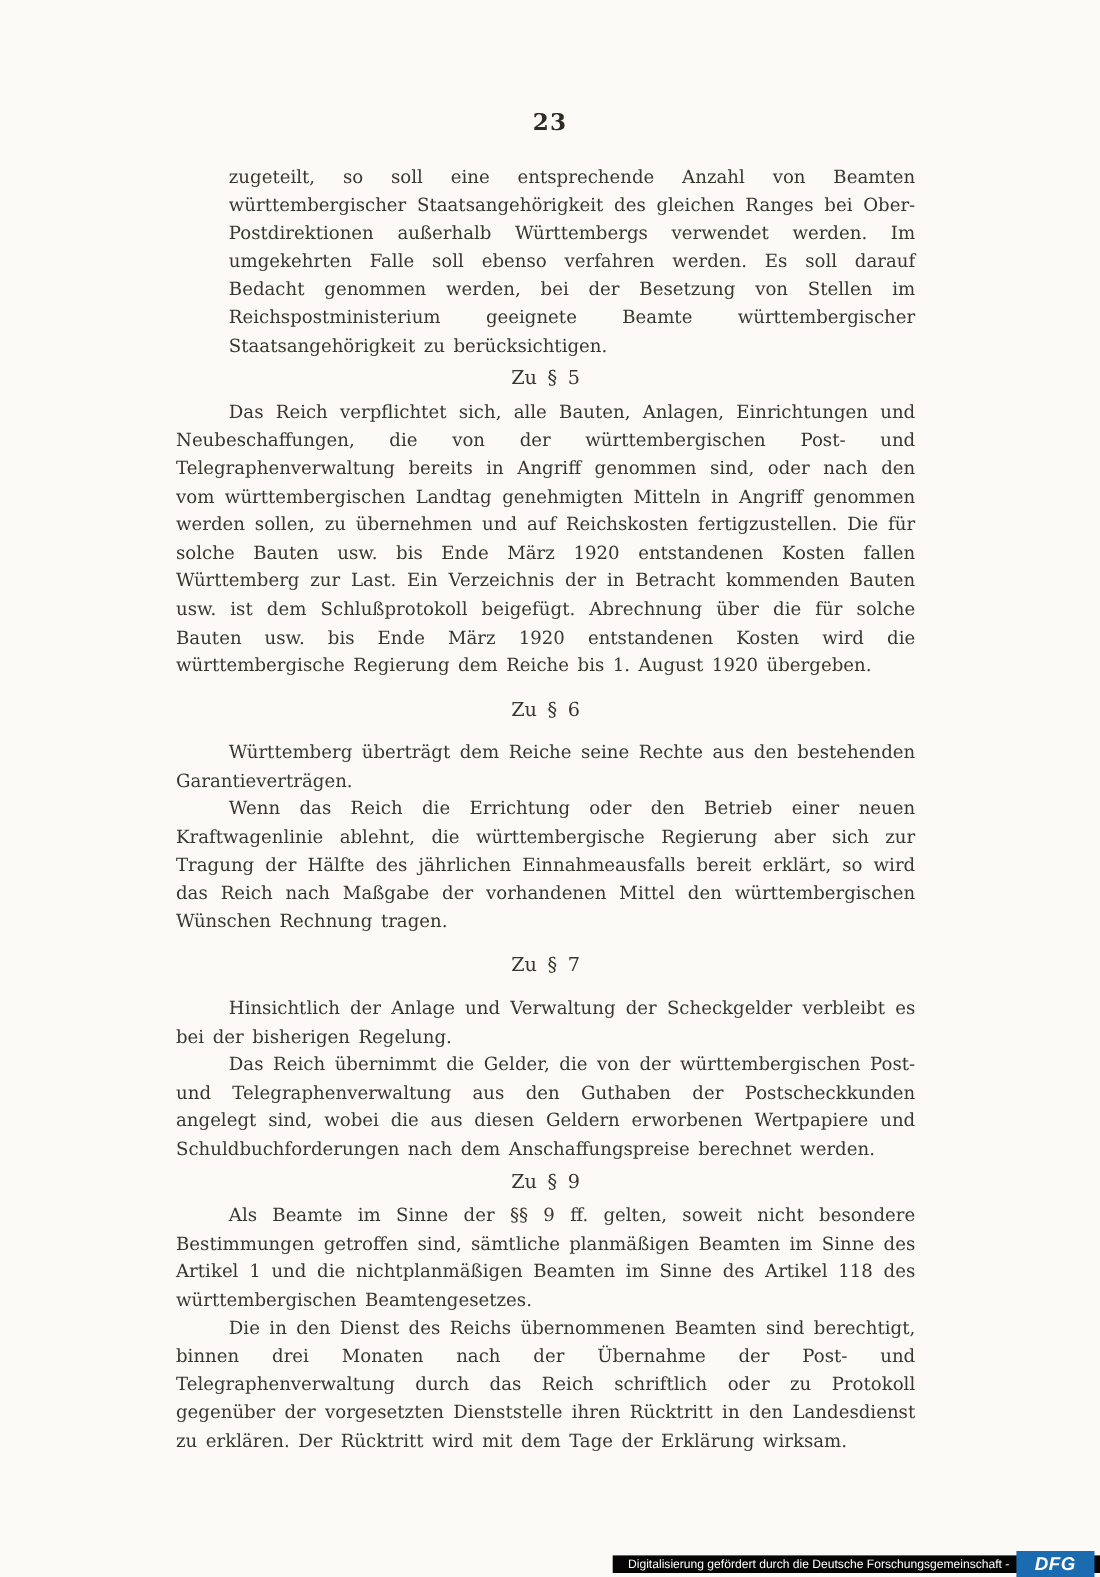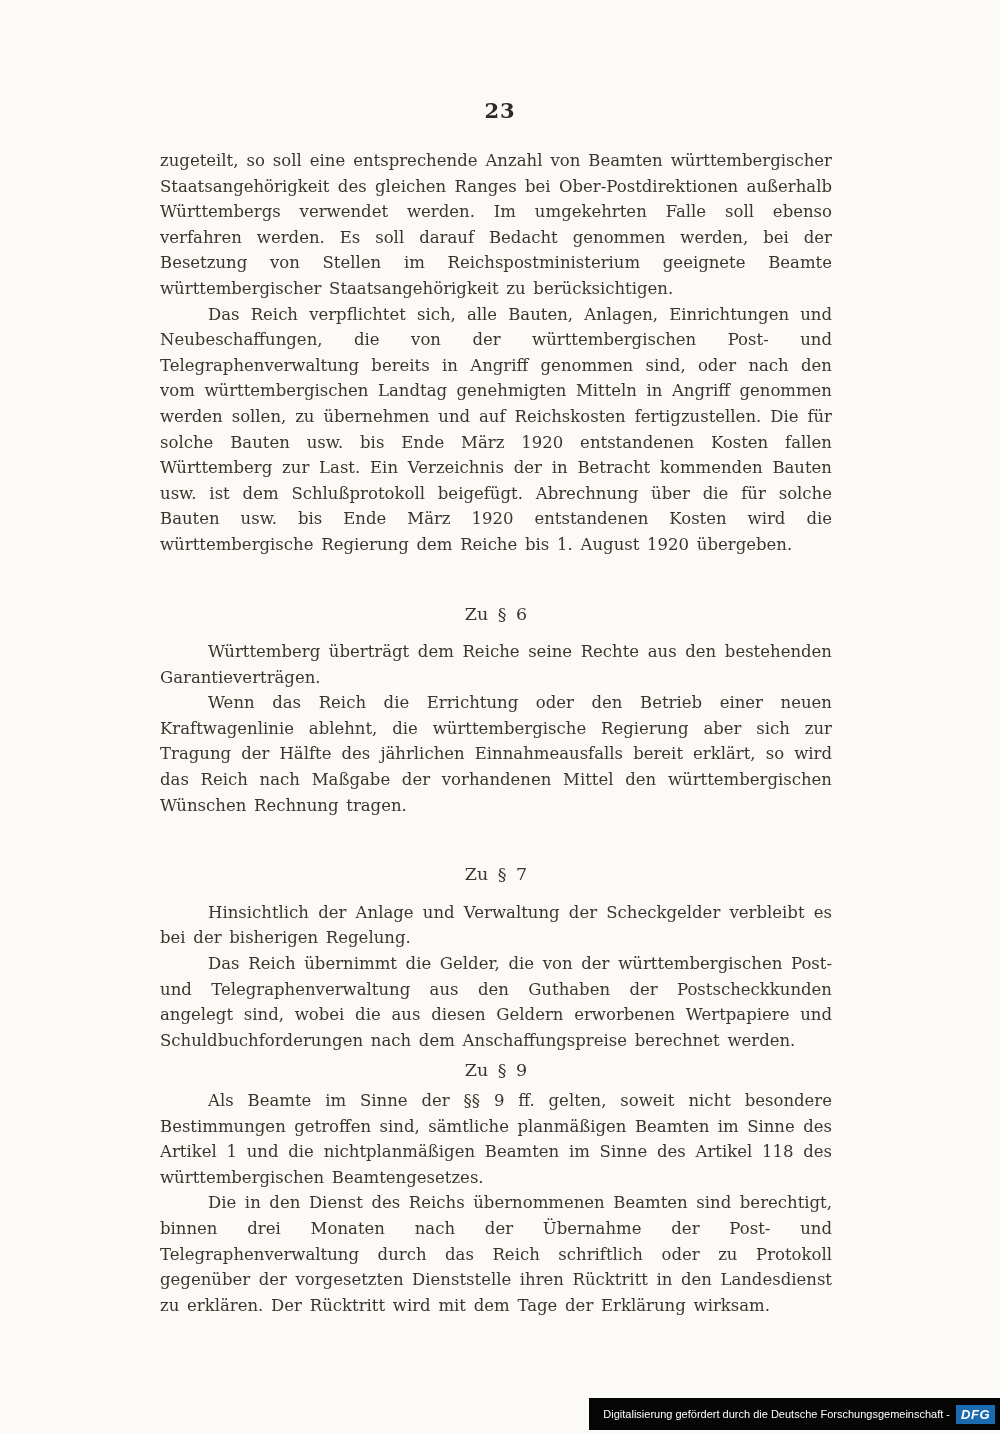--- a/index.html
+++ b/index.html
@@ -36,69 +36,70 @@
     font-size: 16.5px;
     line-height: 25.6px;
     text-align: justify;
     word-spacing: 2.5px;
     color: #3a362e;
   }
   .para {
     margin: 0;
     text-indent: 48px;
   }
-  .para.no-indent { text-indent: 0; }
+  .para.no-indent { text-indent: 0; margin-left: 48px; }
   .heading {
     font-weight: normal;
     text-align: center;
     font-size: 17.5px;
     margin: 5px 0 4px 0;
     text-indent: 0;
     word-spacing: 4px;
   }
   .heading.gap-large {
-    margin-top: 44px;
+    margin-top: 16px;
     margin-bottom: 12px;
   }
   .footer-bar {
     position: absolute;
     right: 0;
     bottom: 4px;
-    height: 32px;
+    height: 16px;
     background: #050505;
     color: #ffffff;
     display: flex;
     align-items: center;
     gap: 6px;
     padding: 0 5px 0 14px;
     font-family: "Liberation Sans", sans-serif;
     font-size: 11px;
     white-space: nowrap;
   }
   .dfg-logo {
     background: #1b6bb0;
     color: #ffffff;
     font-weight: bold;
     font-style: italic;
-    font-size: 13px;
-    padding: 2px 5px;
+    font-size: 17px;
+    padding: 2px 17px;
     letter-spacing: 0.5px;
   }
 </style>
 </head>
 <body>
 
 <div class="page">
 
   <div class="page-number">23</div>
 
   <div class="body-text">
 
     <p class="para no-indent">zugeteilt, so soll eine entsprechende Anzahl von Beamten württembergischer Staatsangehörigkeit des gleichen Ranges bei Ober-Postdirektionen außerhalb Württembergs verwendet werden. Im umgekehrten Falle soll ebenso verfahren werden. Es soll darauf Bedacht genommen werden, bei der Besetzung von Stellen im Reichspostministerium geeignete Beamte württembergischer Staatsangehörigkeit zu berücksichtigen.</p>
 
+    <div class="heading">Zu § 5</div>
 
 
     <p class="para">Das Reich verpflichtet sich, alle Bauten, Anlagen, Einrichtungen und Neubeschaffungen, die von der württembergischen Post- und Telegraphenverwaltung bereits in Angriff genommen sind, oder nach den vom württembergischen Landtag genehmigten Mitteln in Angriff genommen werden sollen, zu übernehmen und auf Reichskosten fertigzustellen. Die für solche Bauten usw. bis Ende März 1920 entstandenen Kosten fallen Württemberg zur Last. Ein Verzeichnis der in Betracht kommenden Bauten usw. ist dem Schlußprotokoll beigefügt. Abrechnung über die für solche Bauten usw. bis Ende März 1920 entstandenen Kosten wird die württembergische Regierung dem Reiche bis 1. August 1920 übergeben.</p>
 
     <div class="heading gap-large">Zu § 6</div>
 
     <p class="para">Württemberg überträgt dem Reiche seine Rechte aus den bestehenden Garantieverträgen.</p>
 
     <p class="para">Wenn das Reich die Errichtung oder den Betrieb einer neuen Kraftwagenlinie ablehnt, die württembergische Regierung aber sich zur Tragung der Hälfte des jährlichen Einnahmeausfalls bereit erklärt, so wird das Reich nach Maßgabe der vorhandenen Mittel den württembergischen Wünschen Rechnung tragen.</p>
 

